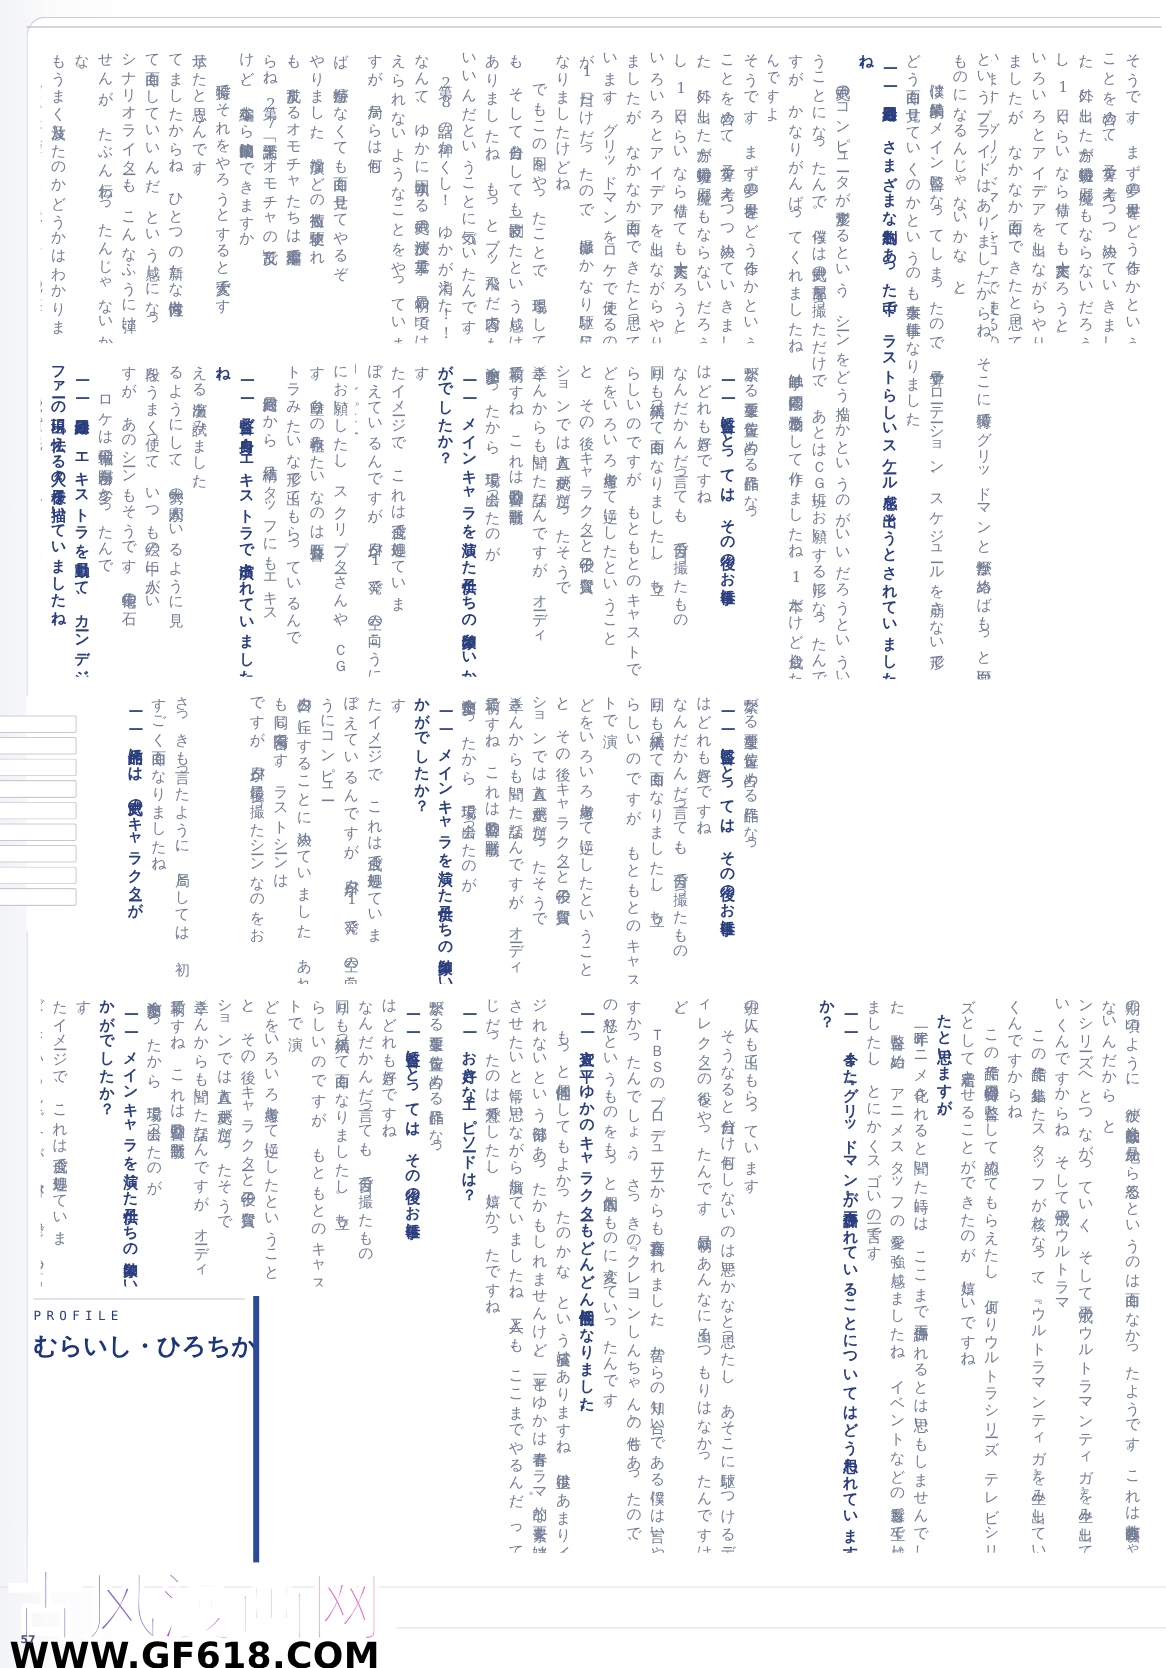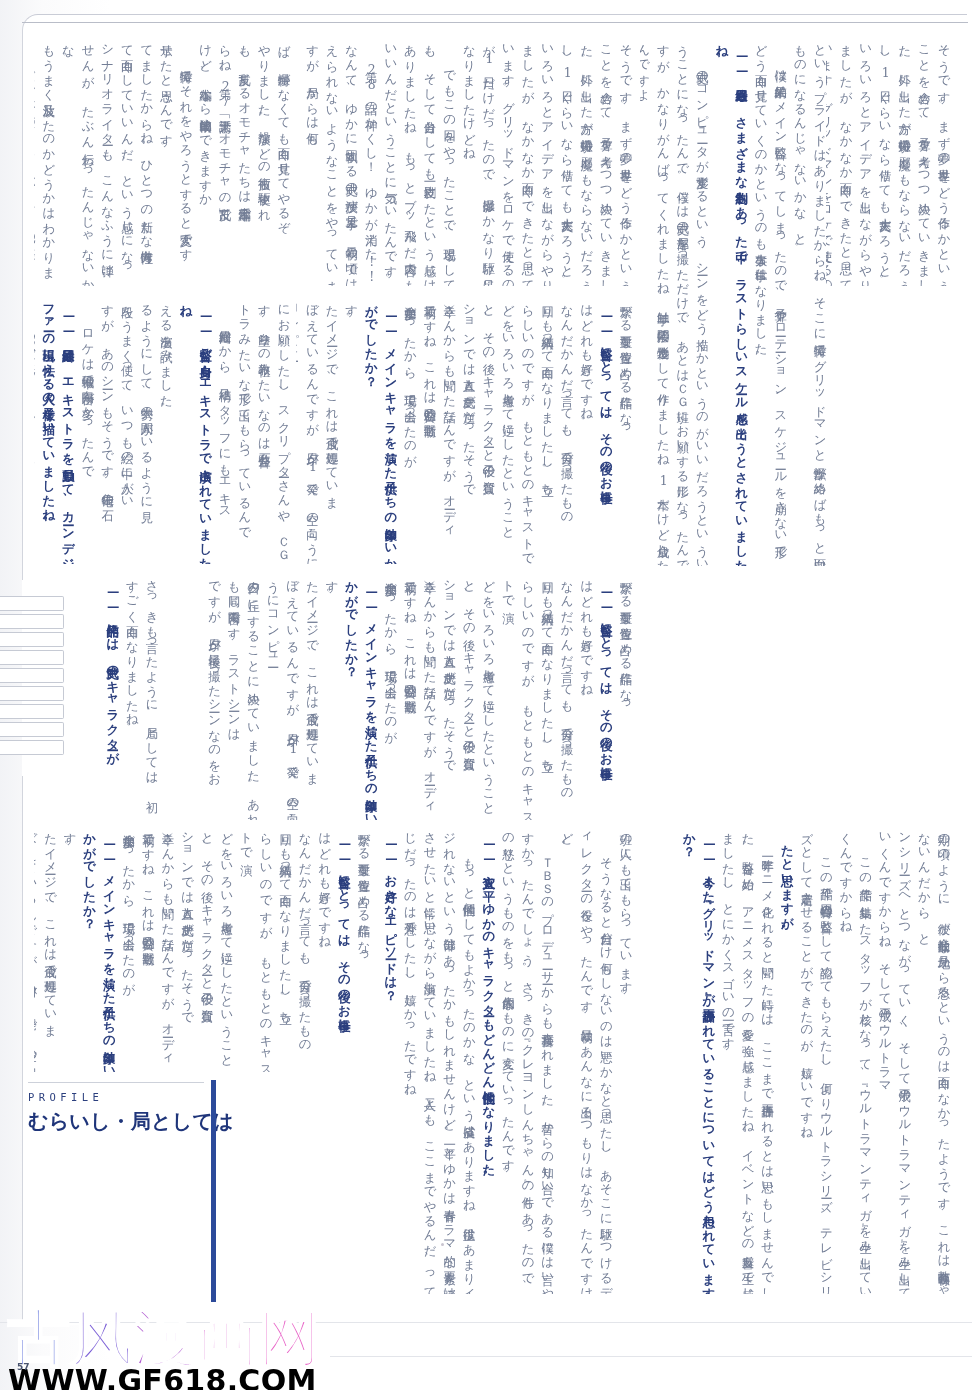--- a/index.html
+++ b/index.html
@@ -377,21 +377,21 @@
       <p class="q">——メインキャラを演じた子供たちの印象はいかがでしたか？</p>
       <p class="noind">す。</p>
       <p class="noind">たイメージで、これは合成で処理していま</p>
       <p class="noind">ぼえているんですが、夕日が1発で、空の向こうにコンピュー</p>
     </div>
 
   <div id="profile">
     <div id="profile-rule"></div>
     <div id="profile-bar"></div>
     <div id="profile-label">PROFILE</div>
-    <div id="profile-name">むらいし・局としては</div>
+    <div id="profile-name">むらいし・ひろちか</div>
   </div>
 
   <div id="watermark">
     <div id="wm-cn"><span>古</span><span>风</span><span>漫</span><span>画</span><span>网</span></div>
     <div id="wm-url">WWW.GF618.COM</div>
   </div>
 
   <div id="folio">57</div>
 
 </div>

